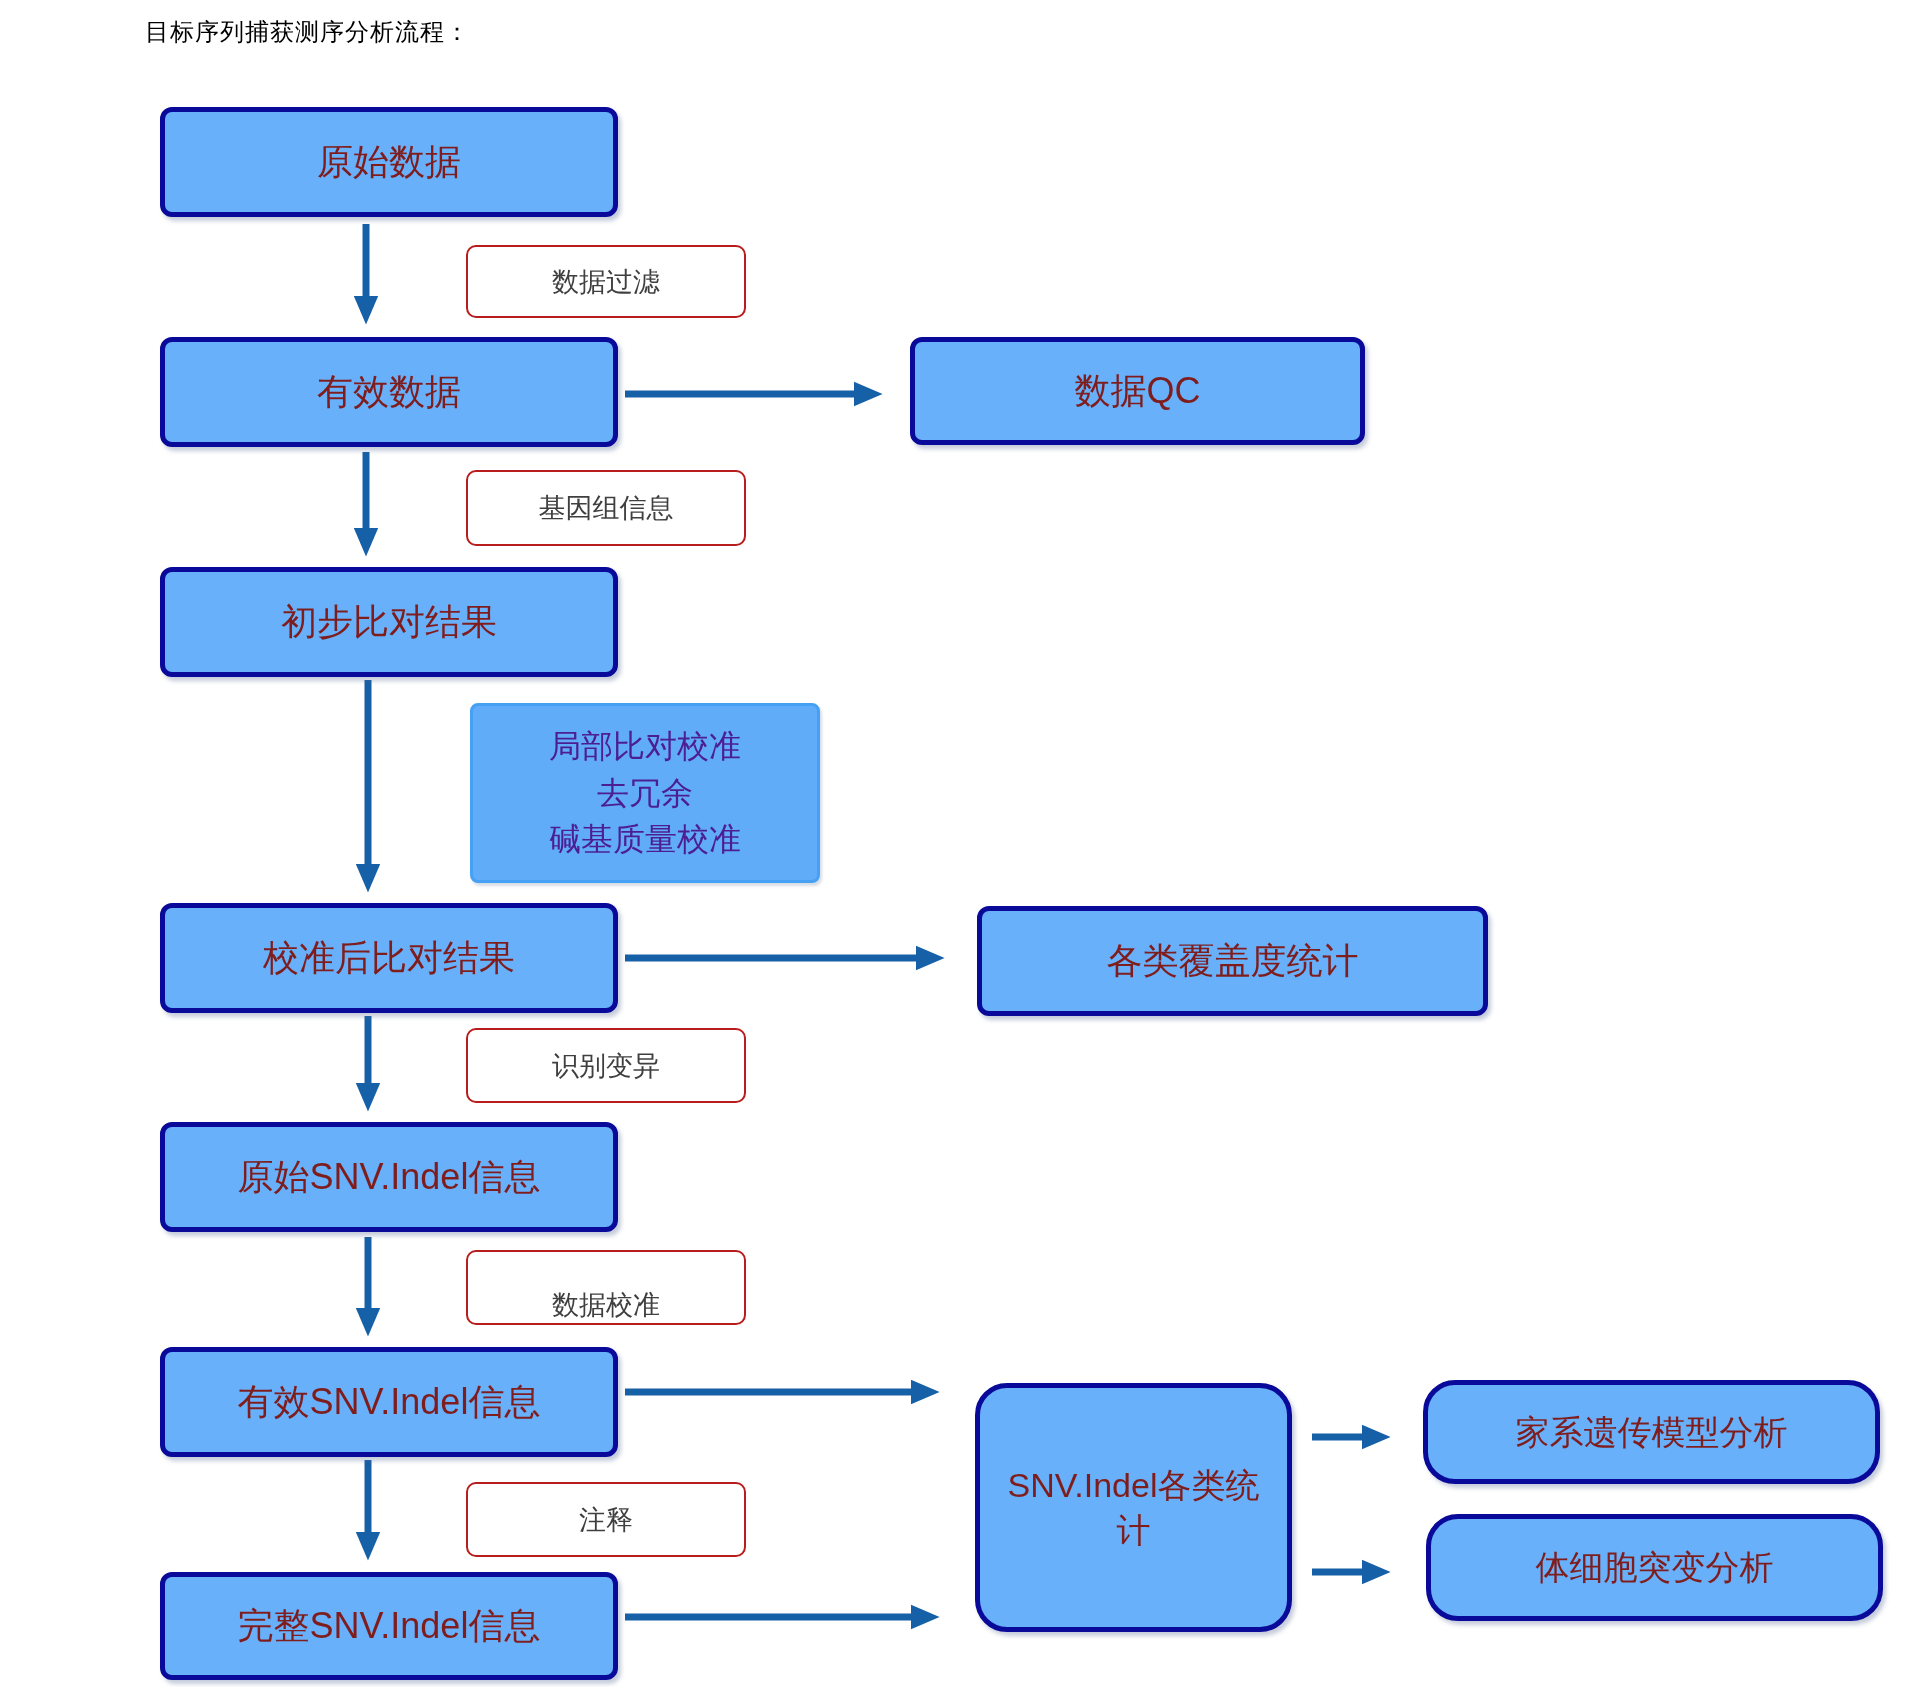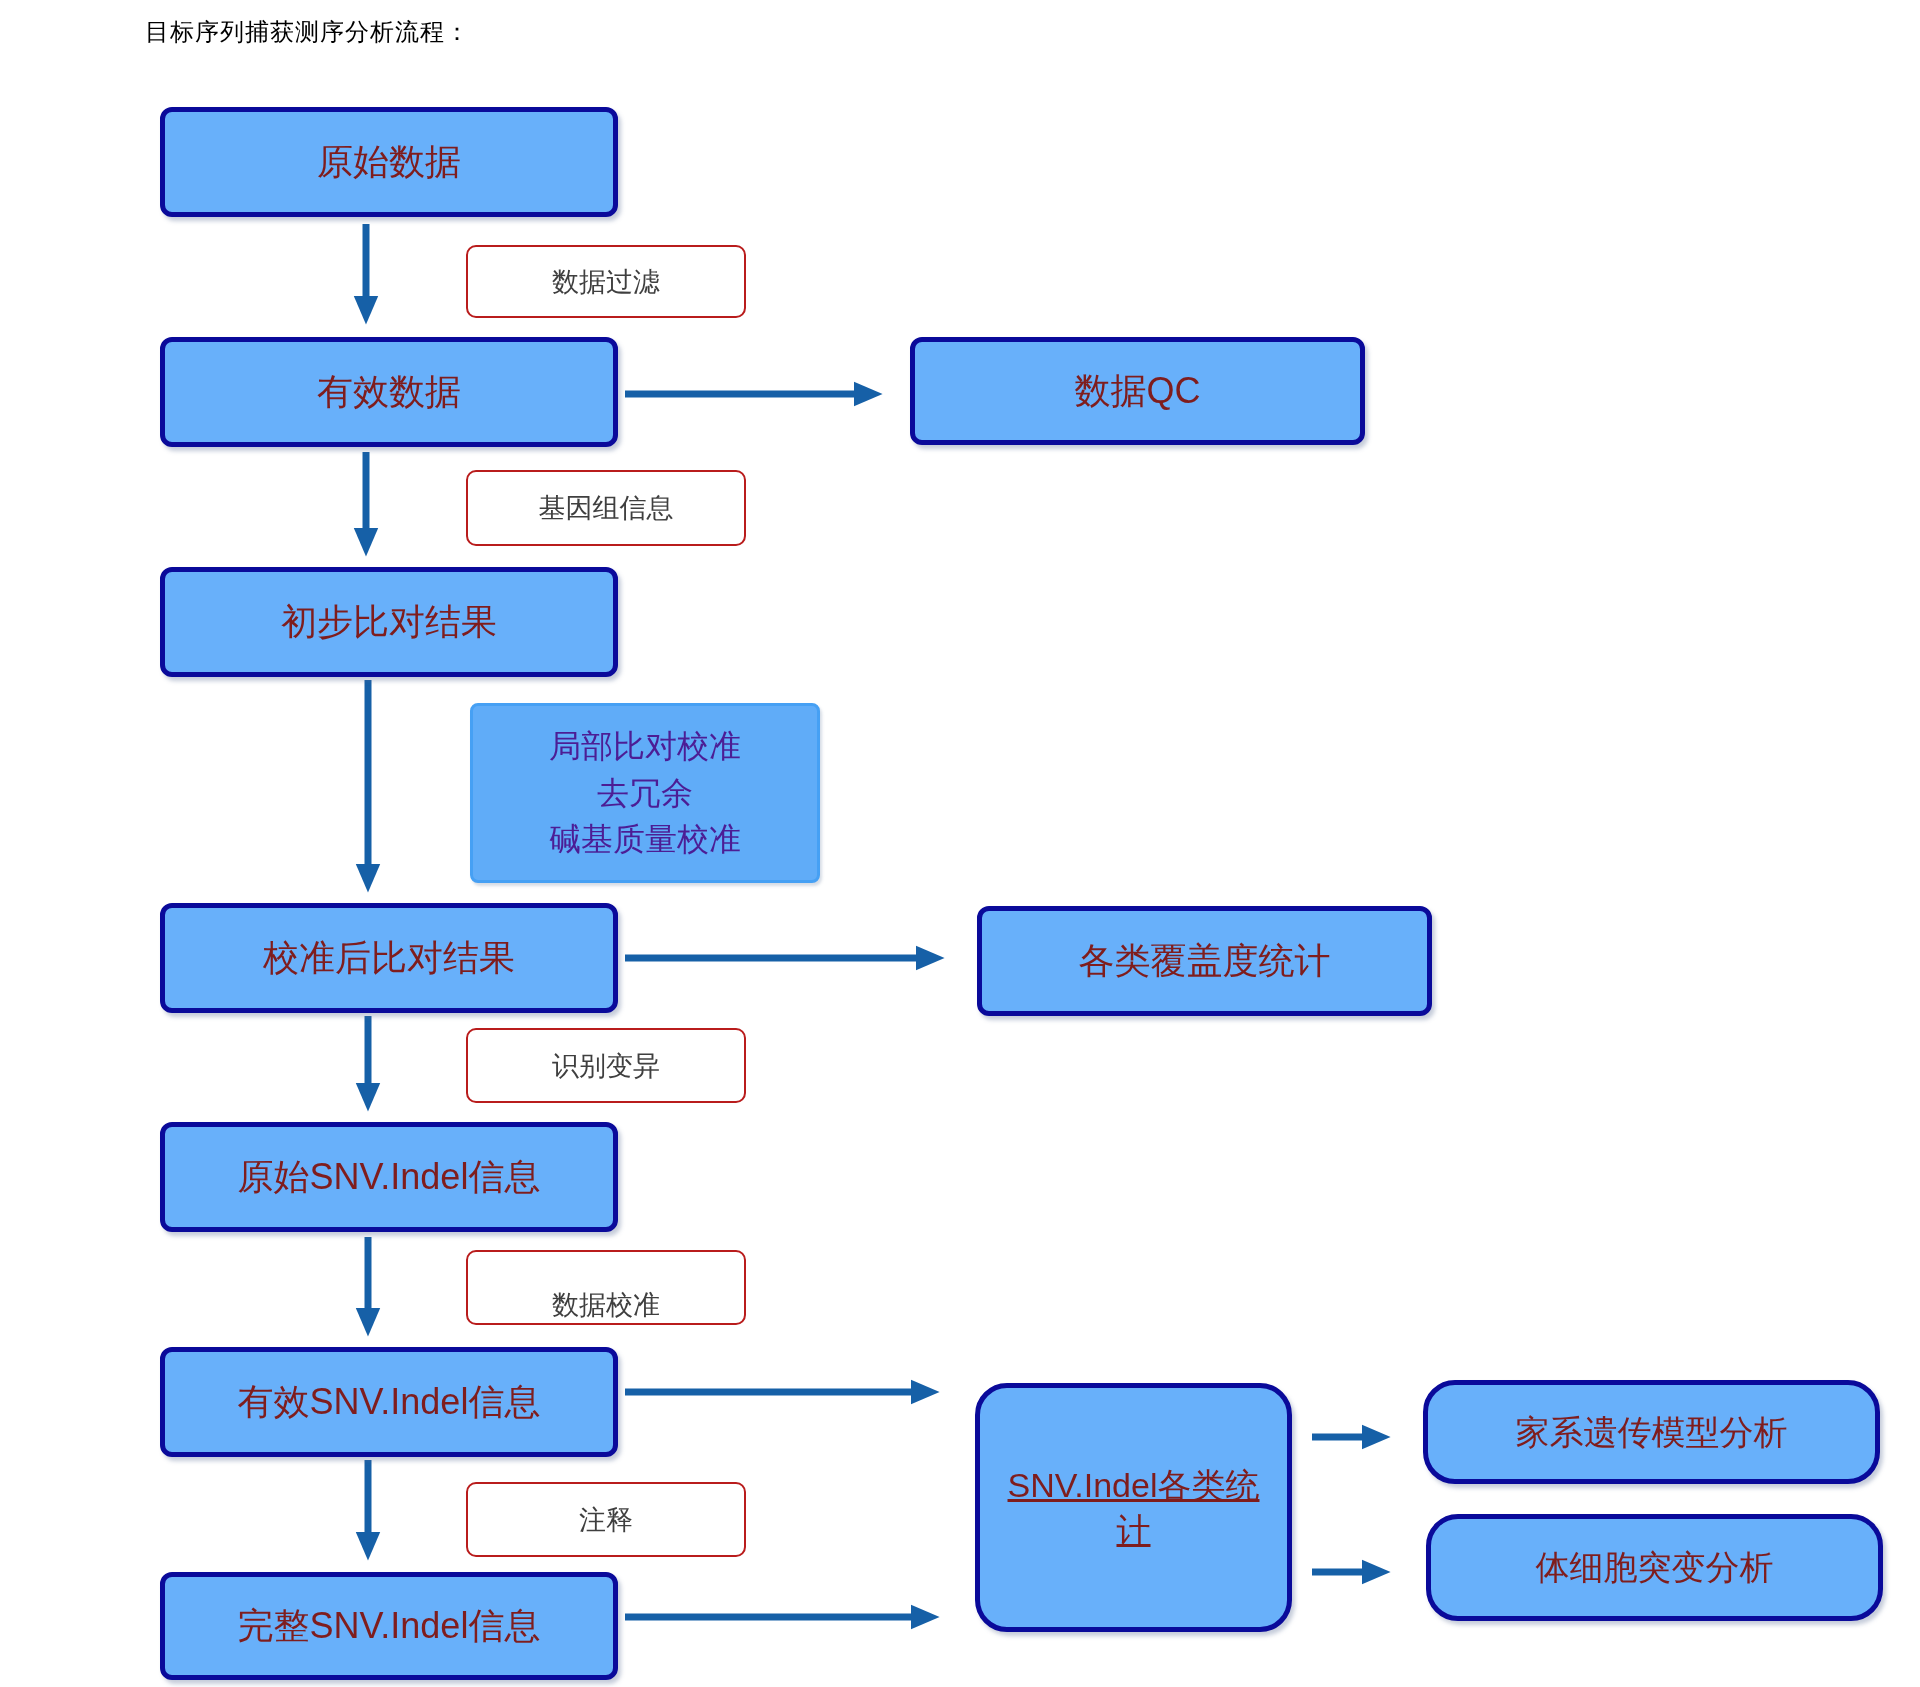--- a/index.html
+++ b/index.html
@@ -39,21 +39,21 @@
     position:absolute;
     background:#60acf8;
     border:3px solid #46a0f4;
     border-radius:8px;
     box-shadow:2px 3px 3px rgba(120,140,170,0.3);
     display:flex;flex-direction:column;align-items:center;justify-content:center;
     color:#4c1d95;font-size:32px;text-align:center;
     box-sizing:border-box;
     line-height:1.45;
   }
-  .stats-inner{display:block;padding:0 14px;text-decoration:underline;}
+  .stats-inner{display:block;padding:0 14px;}
   svg.arrows{position:absolute;left:0;top:0;width:1920px;height:1687px;pointer-events:none;}
 </style>
 </head>
 <body>
 
 <div id="canvas">
 
   <div id="page-title">目标序列捕获测序分析流程：</div>
 
   <svg class="arrows" viewBox="0 0 1920 1687">
@@ -101,21 +101,21 @@
   </div>
 
   <div class="node" style="left:160px;top:1572px;width:458px;height:108px;">
     <span>完整SNV.Indel信息</span>
   </div>
 
   <div class="node" style="left:910px;top:337px;width:455px;height:108px;">
     <span>数据QC</span>
   </div>
 
-  <div class="node" style="left:977px;top:906px;width:455px;height:110px;">
+  <div class="node" style="left:977px;top:906px;width:511px;height:110px;">
     <span>各类覆盖度统计</span>
   </div>
 
   <div class="node small-text" style="left:975px;top:1383px;width:317px;height:249px;">
     <span class="stats-inner">SNV.Indel各类统计</span>
   </div>
 
   <div class="node small-text" style="left:1423px;top:1380px;width:457px;height:104px;">
     <span>家系遗传模型分析</span>
   </div>

